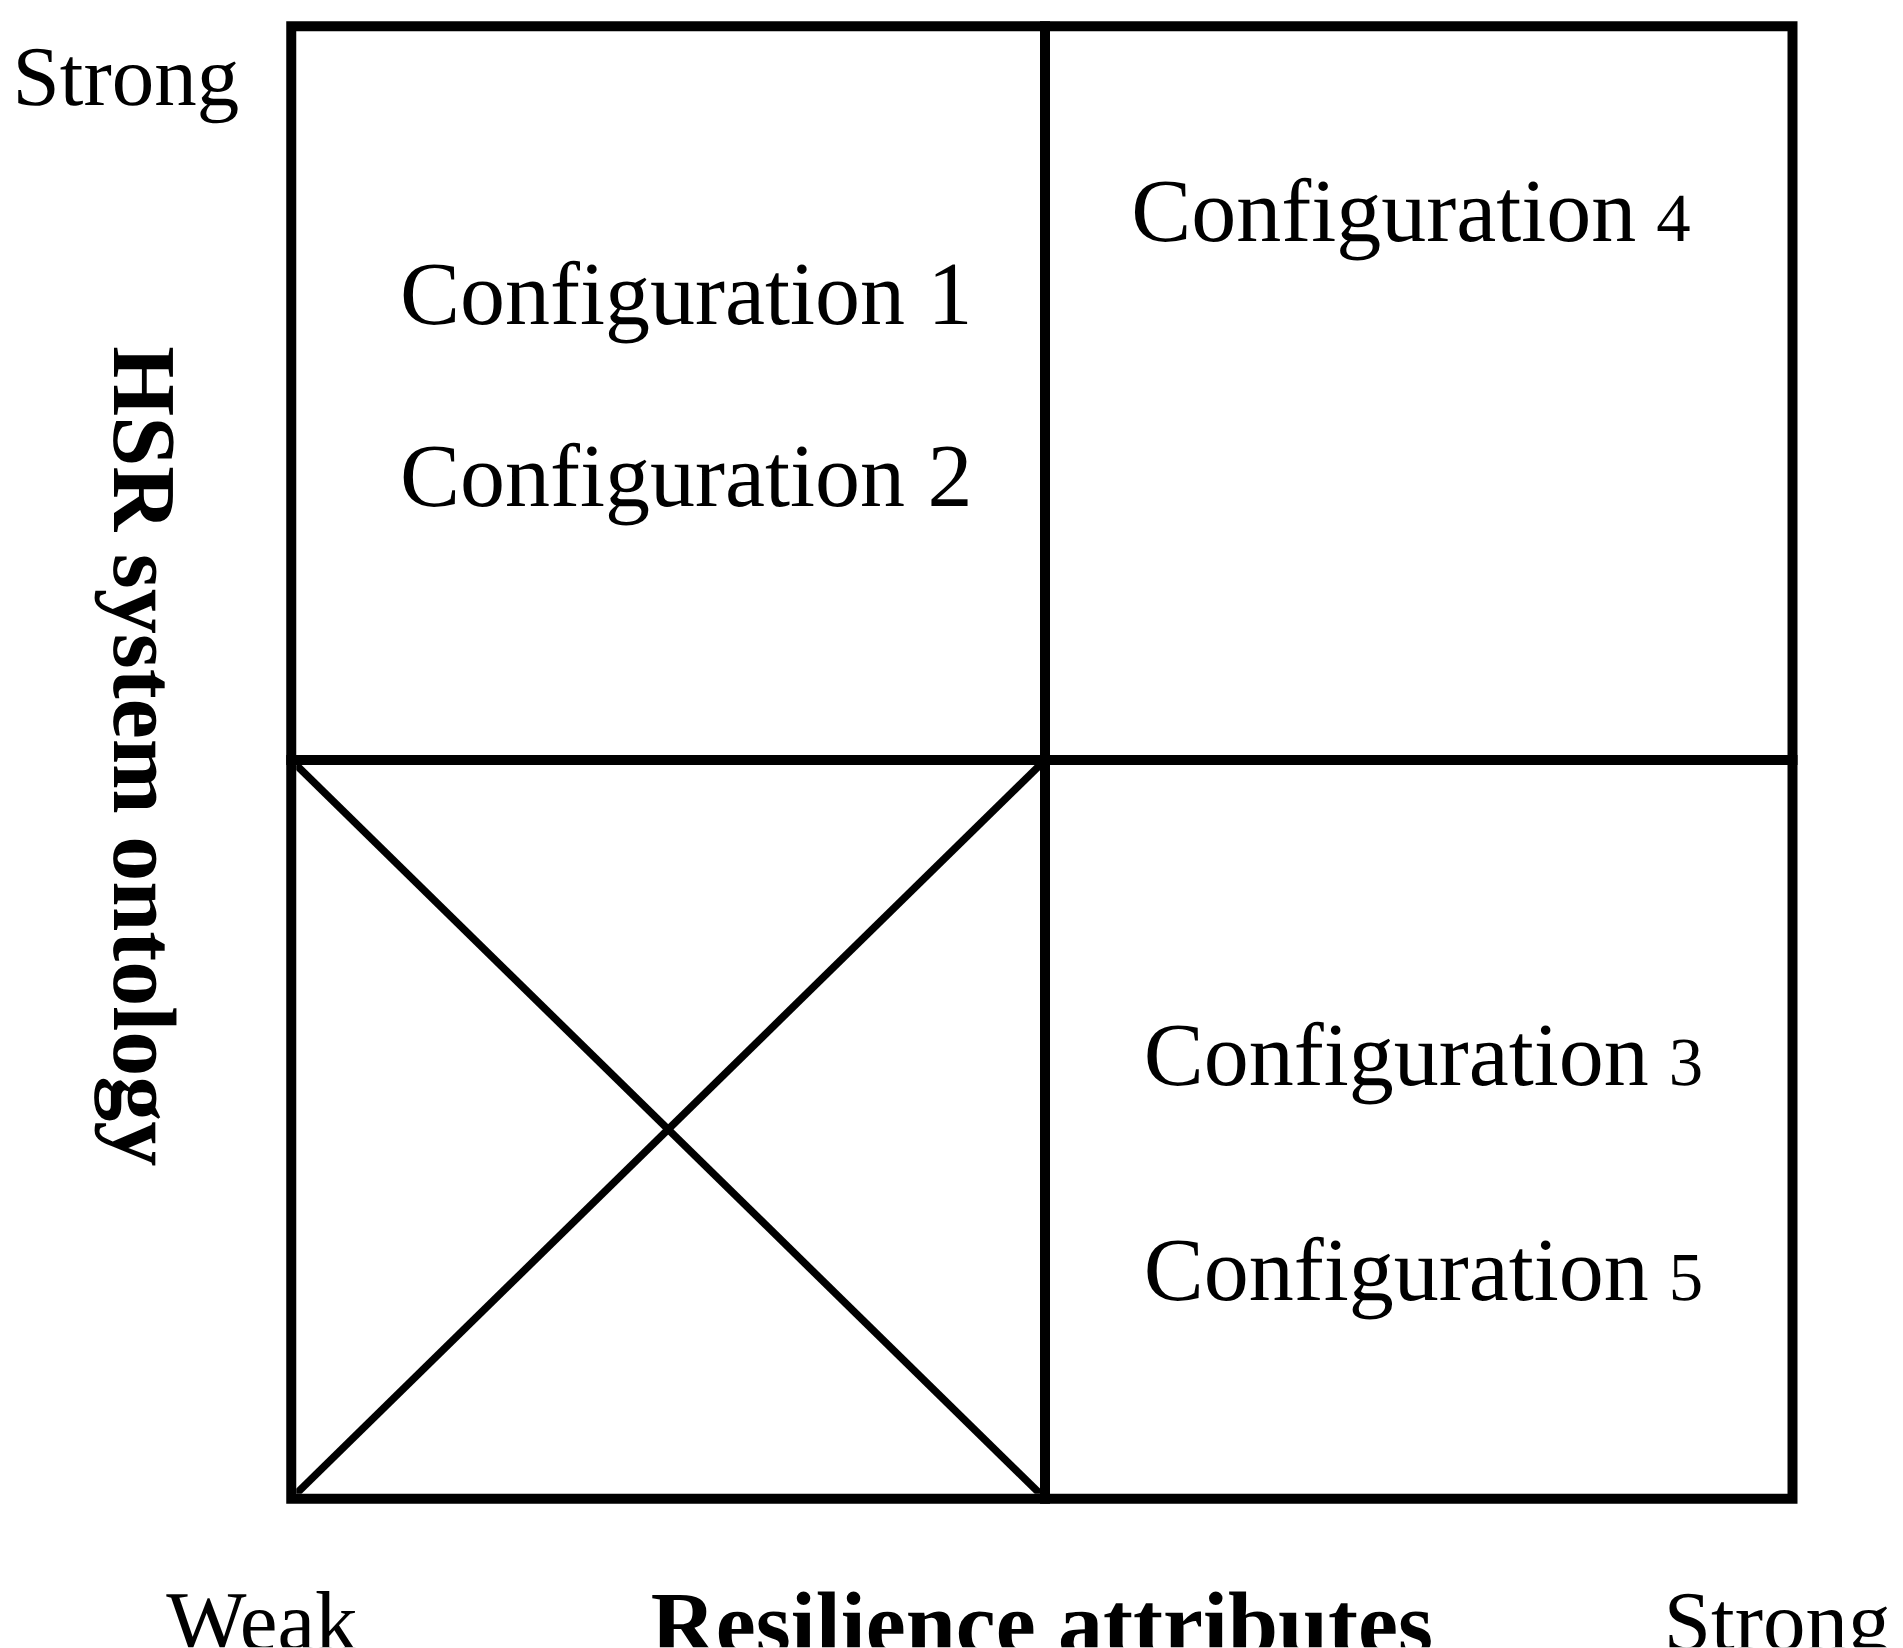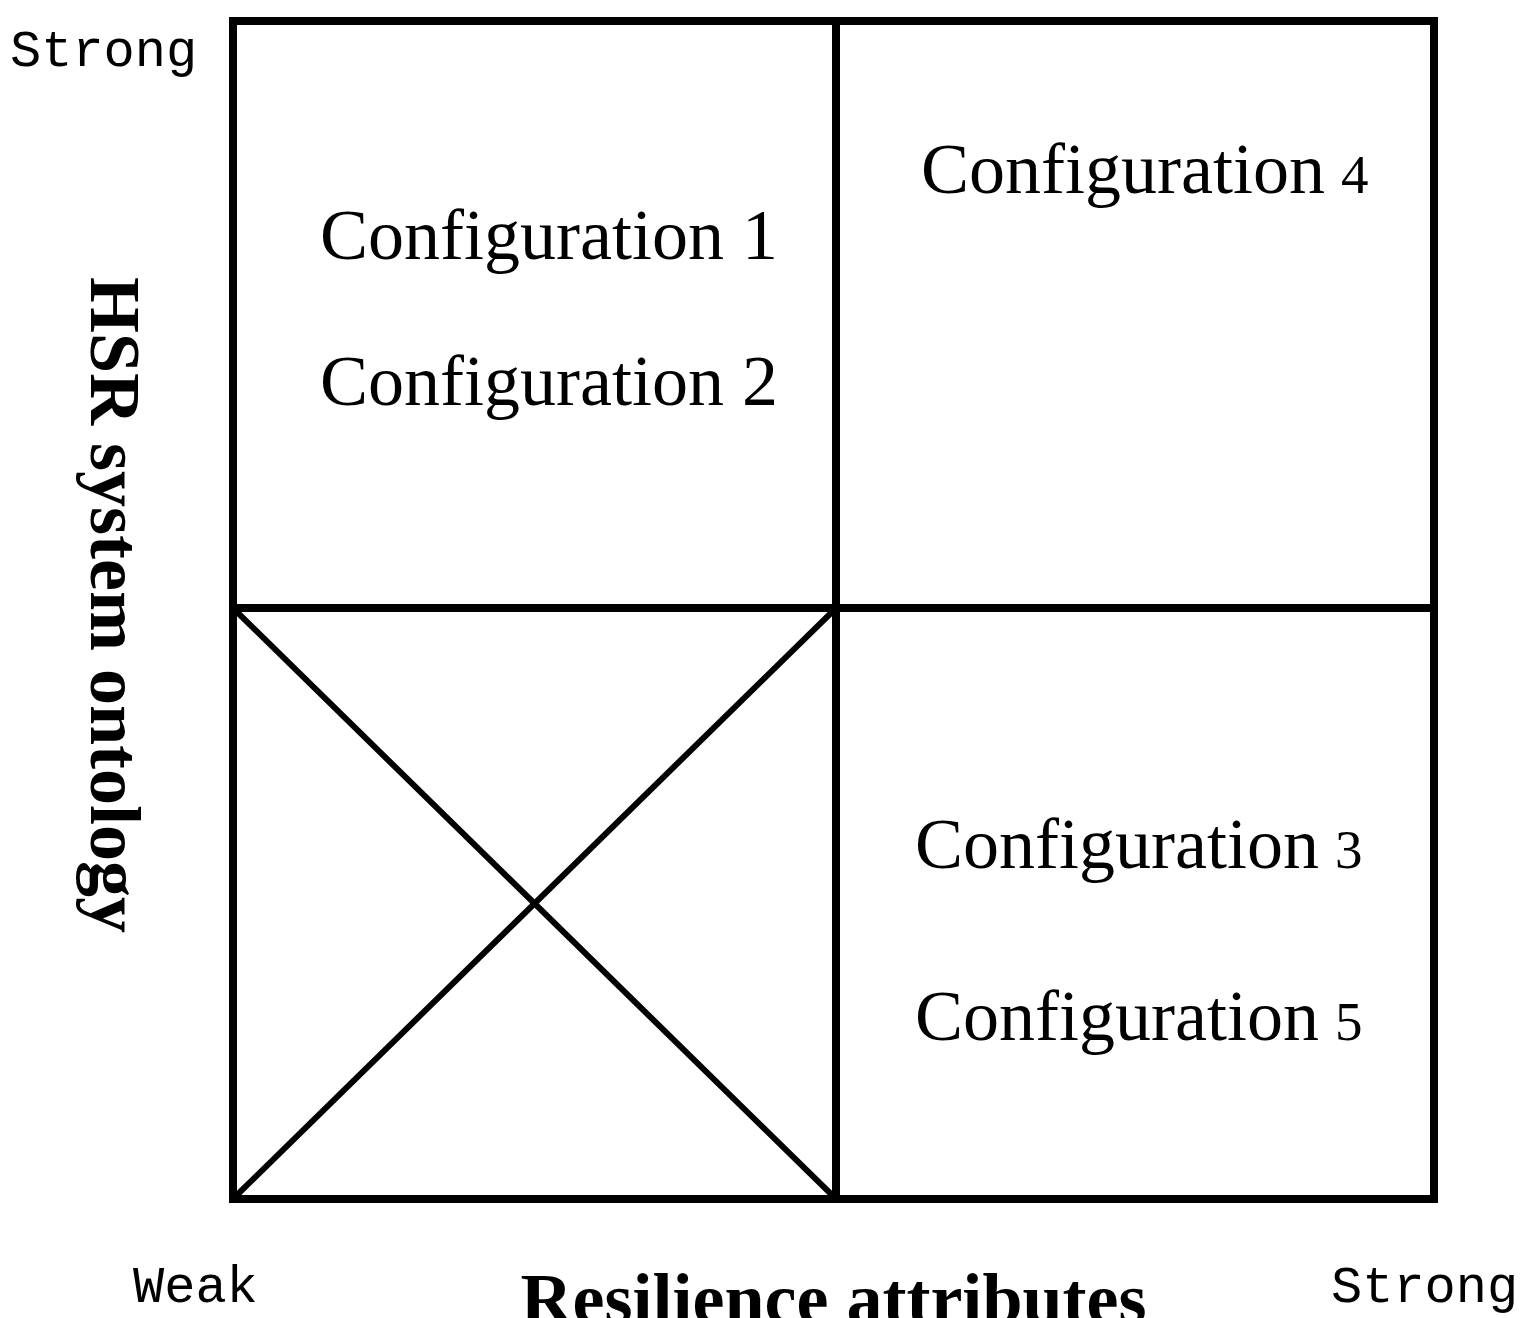--- a/index.html
+++ b/index.html
@@ -35,24 +35,23 @@
   }
   .cross-wrap {
     position: absolute;
     left: 237px; top: 612px;
     width: 595px; height: 583px;
   }
 
   
   .axis-label {
     position: absolute;
-    font-size: 52px;
+    font-size: 68px;
     line-height: 1;
     white-space: nowrap;
-    font-family: Liberation Mono, monospace;
   }
   .strong-top { left: 10px; top: 27px; }
   .weak-bottom { left: 133px; top: 1263px; }
   .strong-bottom { left: 1331px; top: 1263px; }
   .x-title {
     position: absolute;
     left: 229px; top: 1263px;
     width: 1209px;
     text-align: center;
     font-size: 72px;
@@ -73,21 +72,21 @@
   
   .qstack {
     position: absolute;
     display: flex;
     flex-direction: column;
     font-size: 72px;
     line-height: 1;
     white-space: nowrap;
   }
   .q-tl { left: 320px; top: 199px; gap: 74px; }
-  .q-tr { left: 905px; top: 133px; gap: 70px; margin-left: 16px; }
+  .q-tr { left: 905px; top: 133px; gap: 70px; }
   .q-br { left: 915px; top: 808px; gap: 100px; }
   .cfg-num { margin-left: 18px; }
   .cfg-num.small { font-size: 55px; margin-left: 16px; }
 </style>
 </head>
 <body>
 
 <div id="canvas">
 
   <div class="axis-label strong-top">Strong</div>

